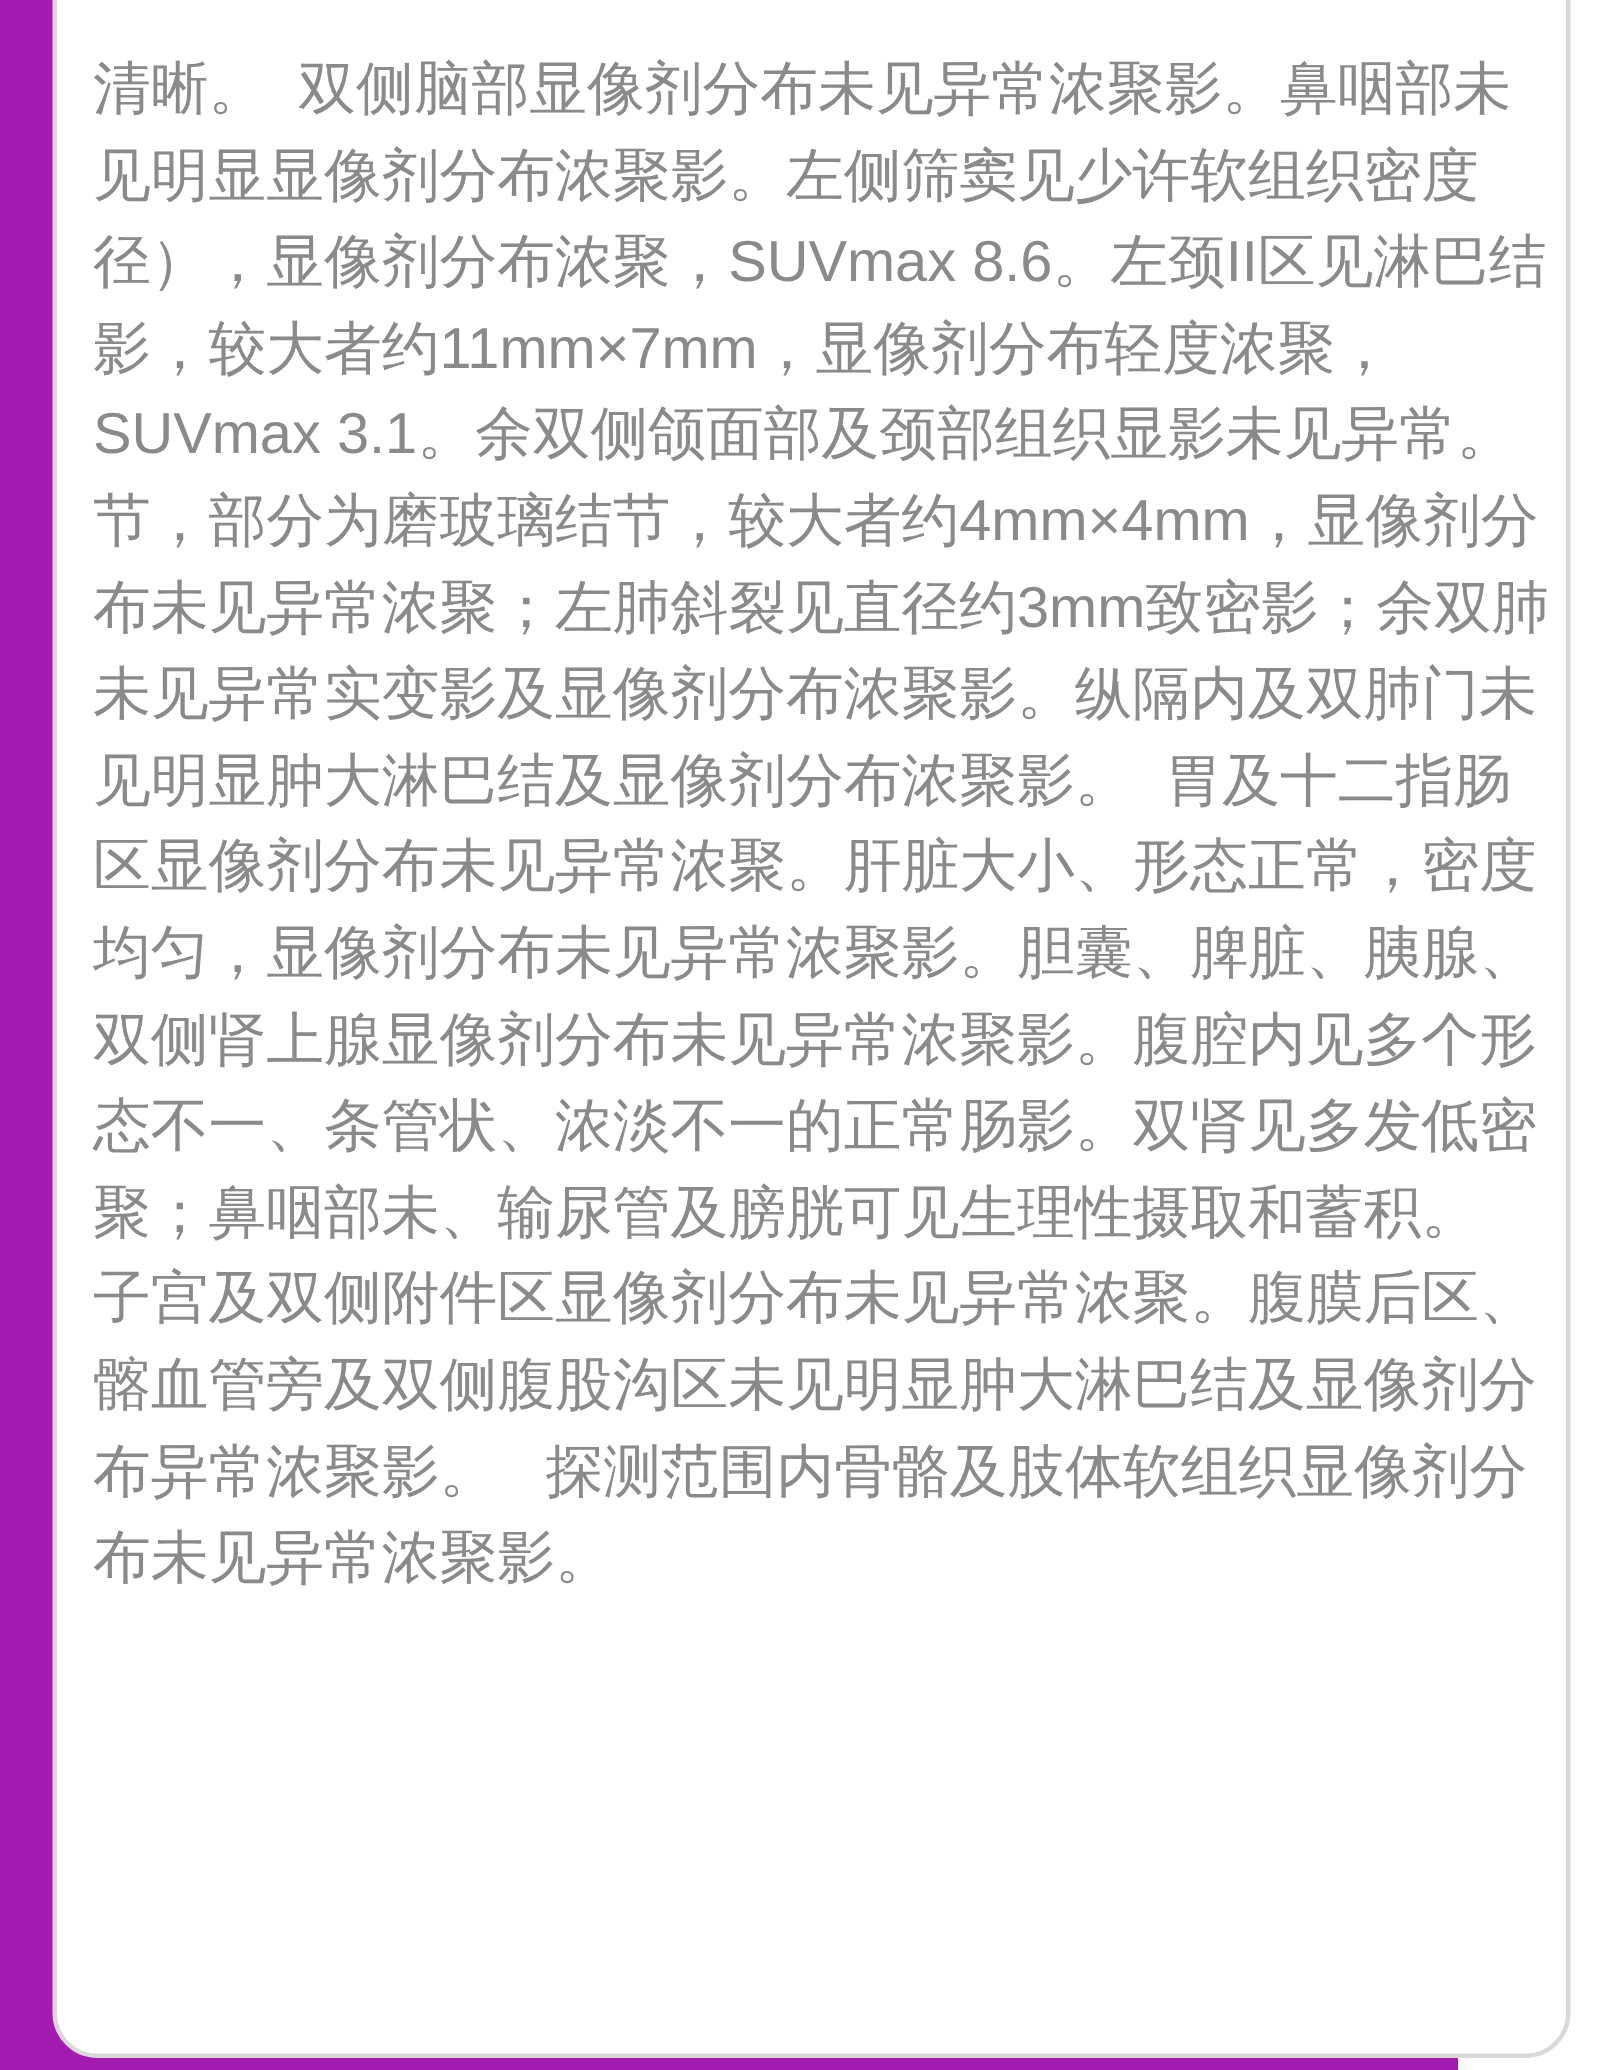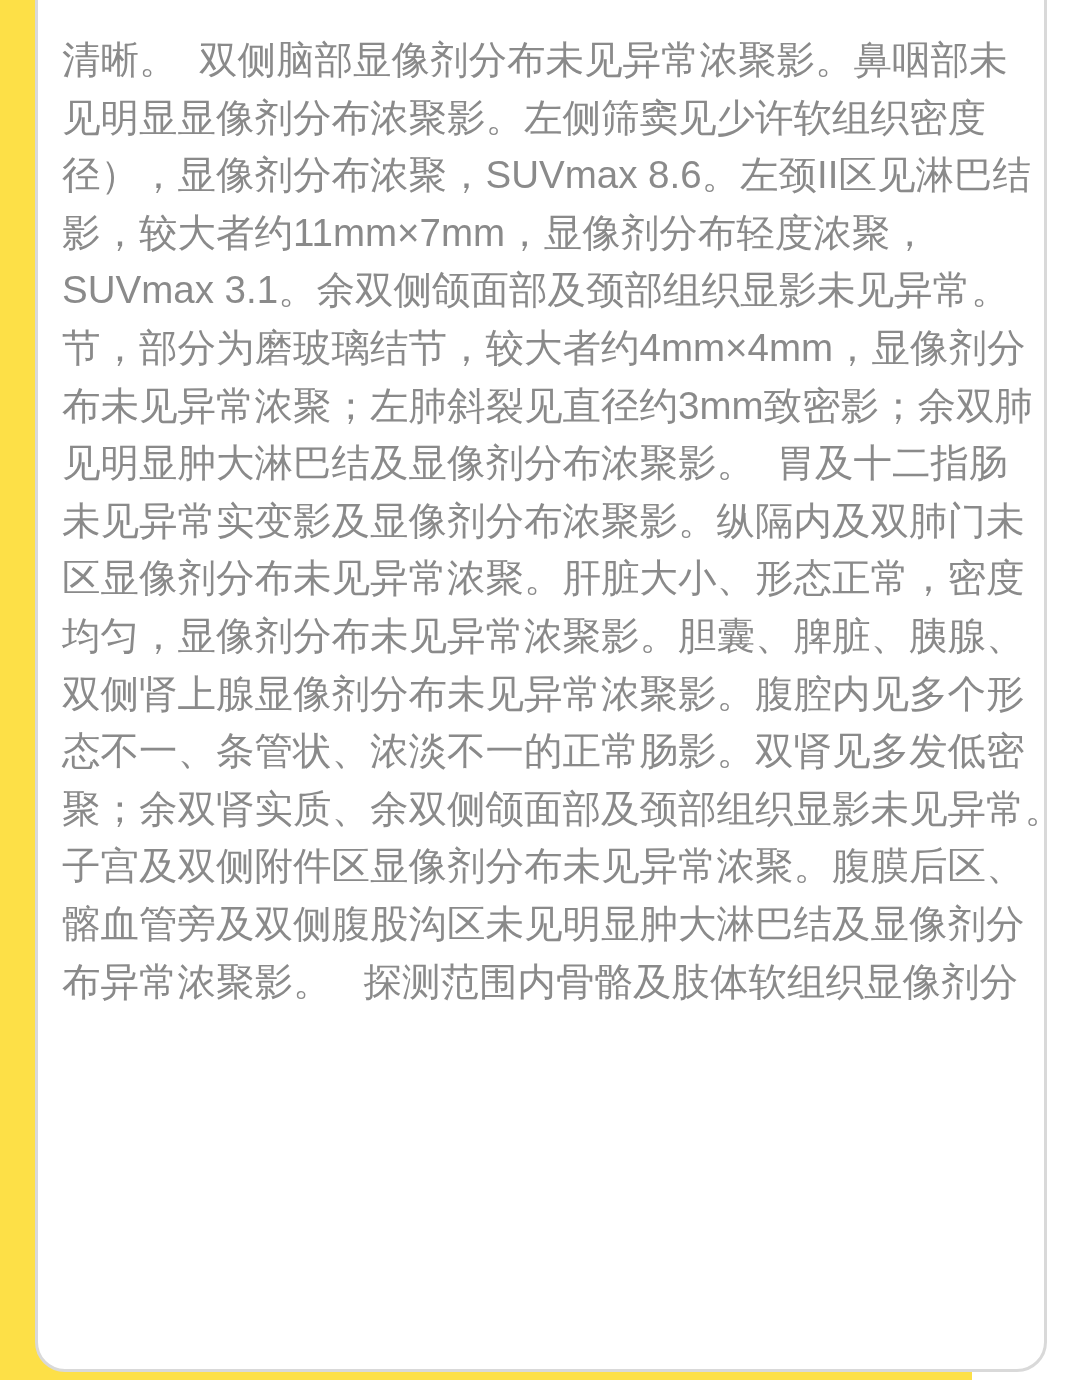--- a/index.html
+++ b/index.html
@@ -8,21 +8,21 @@
     width: 1080px;
     height: 1380px;
     background: #ffffff;
     overflow: hidden;
     font-family: "Liberation Sans", "DejaVu Sans", sans-serif;
   }
   .viewport {
     position: relative;
     width: 972px;
     height: 1380px;
-    background: #fde047;
+    background: #a21caf;
   }
   .card {
     position: absolute;
     left: 35px;
     top: -44px;
     width: 1012px;
     height: 1416px;
     box-sizing: border-box;
     background: #ffffff;
     border: 3px solid #d9d9d9;
@@ -50,25 +50,26 @@
 <div class="viewport">
   <div class="card">
     <div class="report-text">
       <div class="line">清晰。  双侧脑部显像剂分布未见异常浓聚影。鼻咽部未</div>
       <div class="line">见明显显像剂分布浓聚影。左侧筛窦见少许软组织密度</div>
       <div class="line">径），显像剂分布浓聚，SUVmax 8.6。左颈II区见淋巴结</div>
       <div class="line">影，较大者约11mm×7mm，显像剂分布轻度浓聚，</div>
       <div class="line">SUVmax 3.1。余双侧颌面部及颈部组织显影未见异常。</div>
       <div class="line">节，部分为磨玻璃结节，较大者约4mm×4mm，显像剂分</div>
       <div class="line">布未见异常浓聚；左肺斜裂见直径约3mm致密影；余双肺</div>
+      <div class="line">未见异常实变影及显像剂分布浓聚影。纵隔内及双肺门未</div>
       <div class="line">见明显肿大淋巴结及显像剂分布浓聚影。  胃及十二指肠</div>
-      <div class="line">未见异常实变影及显像剂分布浓聚影。纵隔内及双肺门未</div>
       <div class="line">区显像剂分布未见异常浓聚。肝脏大小、形态正常，密度</div>
       <div class="line">均匀，显像剂分布未见异常浓聚影。胆囊、脾脏、胰腺、</div>
       <div class="line">双侧肾上腺显像剂分布未见异常浓聚影。腹腔内见多个形</div>
       <div class="line">态不一、条管状、浓淡不一的正常肠影。双肾见多发低密</div>
-      <div class="line">聚；余双肾实质、余双侧颌面部及颈部组织显影未见异常。</div>
+      <div class="line">聚；鼻咽部未、输尿管及膀胱可见生理性摄取和蓄积。</div>
       <div class="line">子宫及双侧附件区显像剂分布未见异常浓聚。腹膜后区、</div>
       <div class="line">髂血管旁及双侧腹股沟区未见明显肿大淋巴结及显像剂分</div>
       <div class="line">布异常浓聚影。   探测范围内骨骼及肢体软组织显像剂分</div>
+      <div class="line">布未见异常浓聚影。</div>
     </div>
   </div>
 </div>
 
 </body></html>

